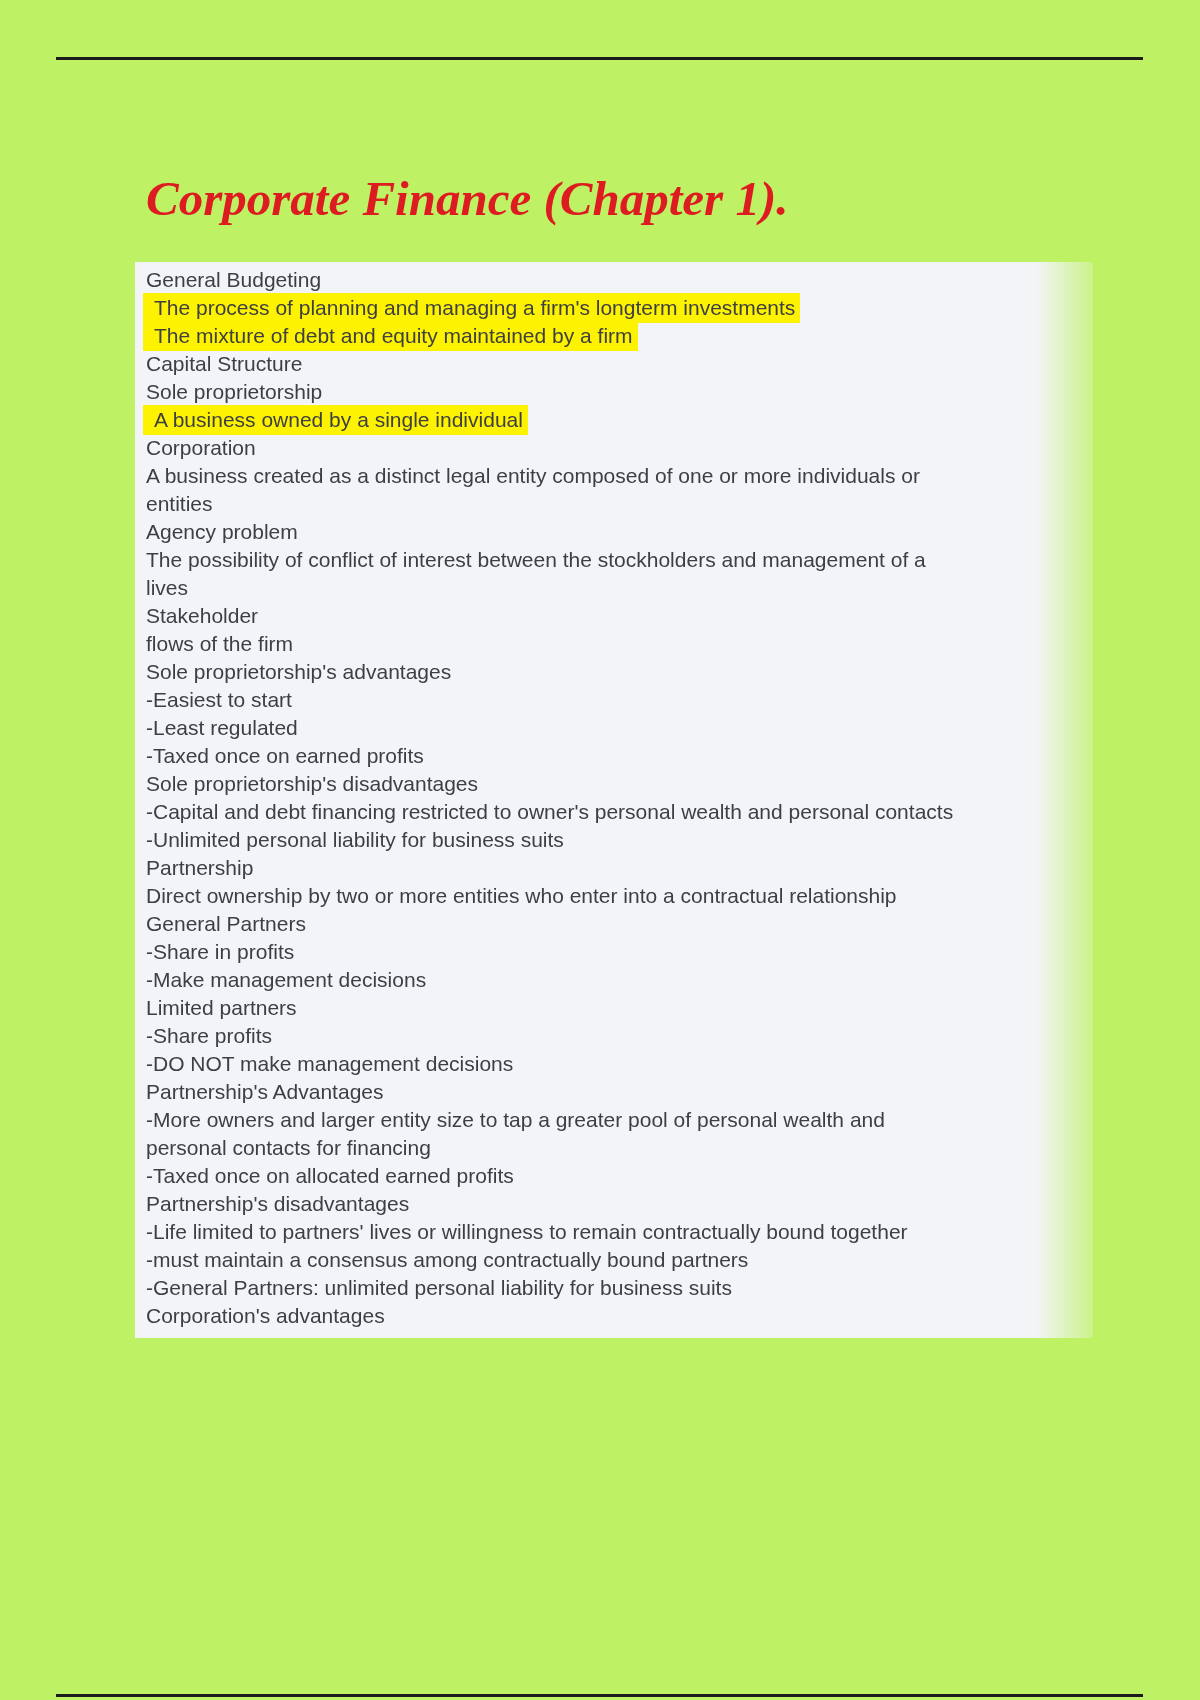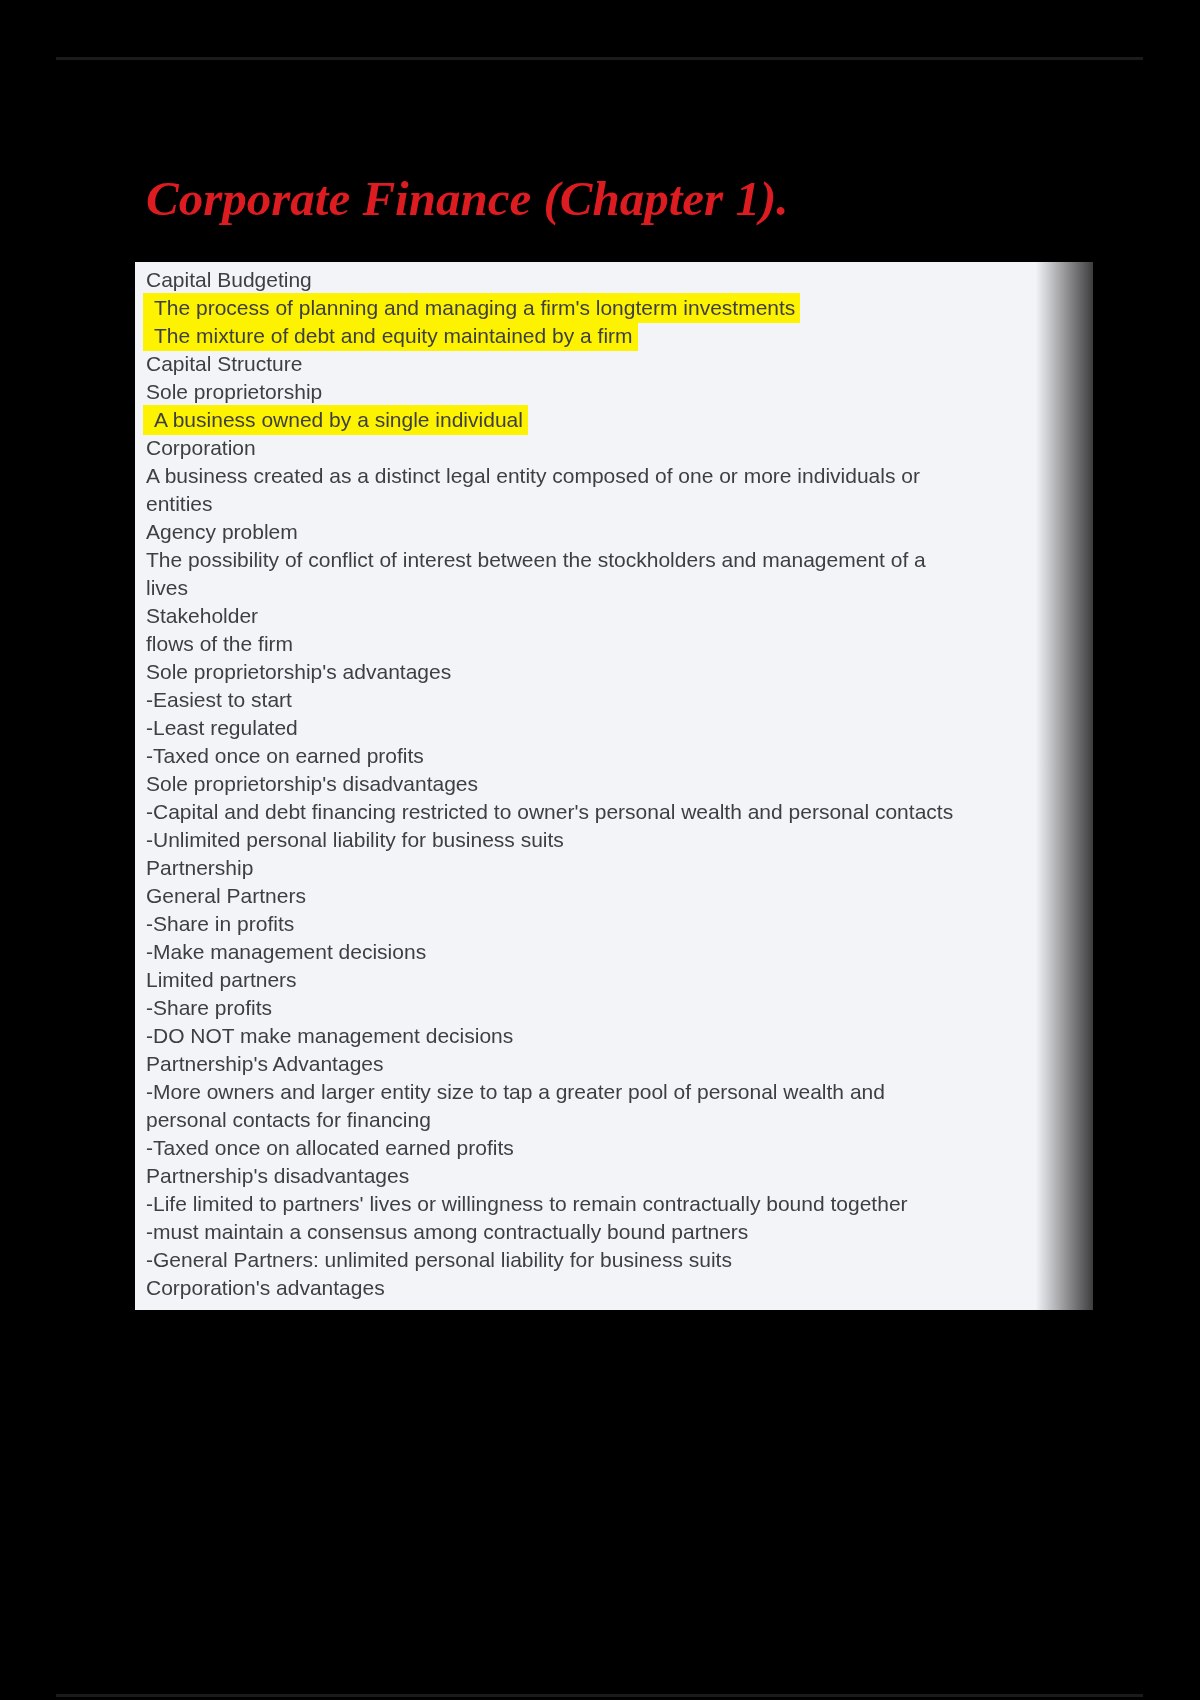--- a/index.html
+++ b/index.html
@@ -4,21 +4,21 @@
 <style>
   html, body {
     margin: 0;
     padding: 0;
     background: #ffffff;
   }
   .page {
     position: relative;
     width: 1200px;
     height: 1700px;
-    background: #000000;
+    background: #bef264;
     overflow: hidden;
     font-family: "Liberation Sans", sans-serif;
   }
   .rule {
     position: absolute;
     height: 3px;
     background: #1b1b1b;
   }
   .rule-top {
     left: 56px;
@@ -72,21 +72,21 @@
 
 <div class="page">
 
   <div class="rule rule-top"></div>
 
   <h1 class="doc-title">Corporate Finance (Chapter 1).</h1>
 
   <div class="content-panel">
 
       <div class="text-line">
-        <span class="line-text">Capital Budgeting</span>
+        <span class="line-text">General Budgeting</span>
       </div>
 
       <div class="text-line">
         <span class="line-text hl">The process of planning and managing a firm's longterm investments</span>
       </div>
 
       <div class="text-line">
         <span class="line-text hl">The mixture of debt and equity maintained by a firm</span>
       </div>
 
@@ -161,20 +161,23 @@
       </div>
 
       <div class="text-line">
         <span class="line-text">-Unlimited personal liability for business suits</span>
       </div>
 
       <div class="text-line">
         <span class="line-text">Partnership</span>
       </div>
 
+      <div class="text-line">
+        <span class="line-text">Direct ownership by two or more entities who enter into a contractual relationship</span>
+      </div>
 
       <div class="text-line">
         <span class="line-text">General Partners</span>
       </div>
 
       <div class="text-line">
         <span class="line-text">-Share in profits</span>
       </div>
 
       <div class="text-line">

